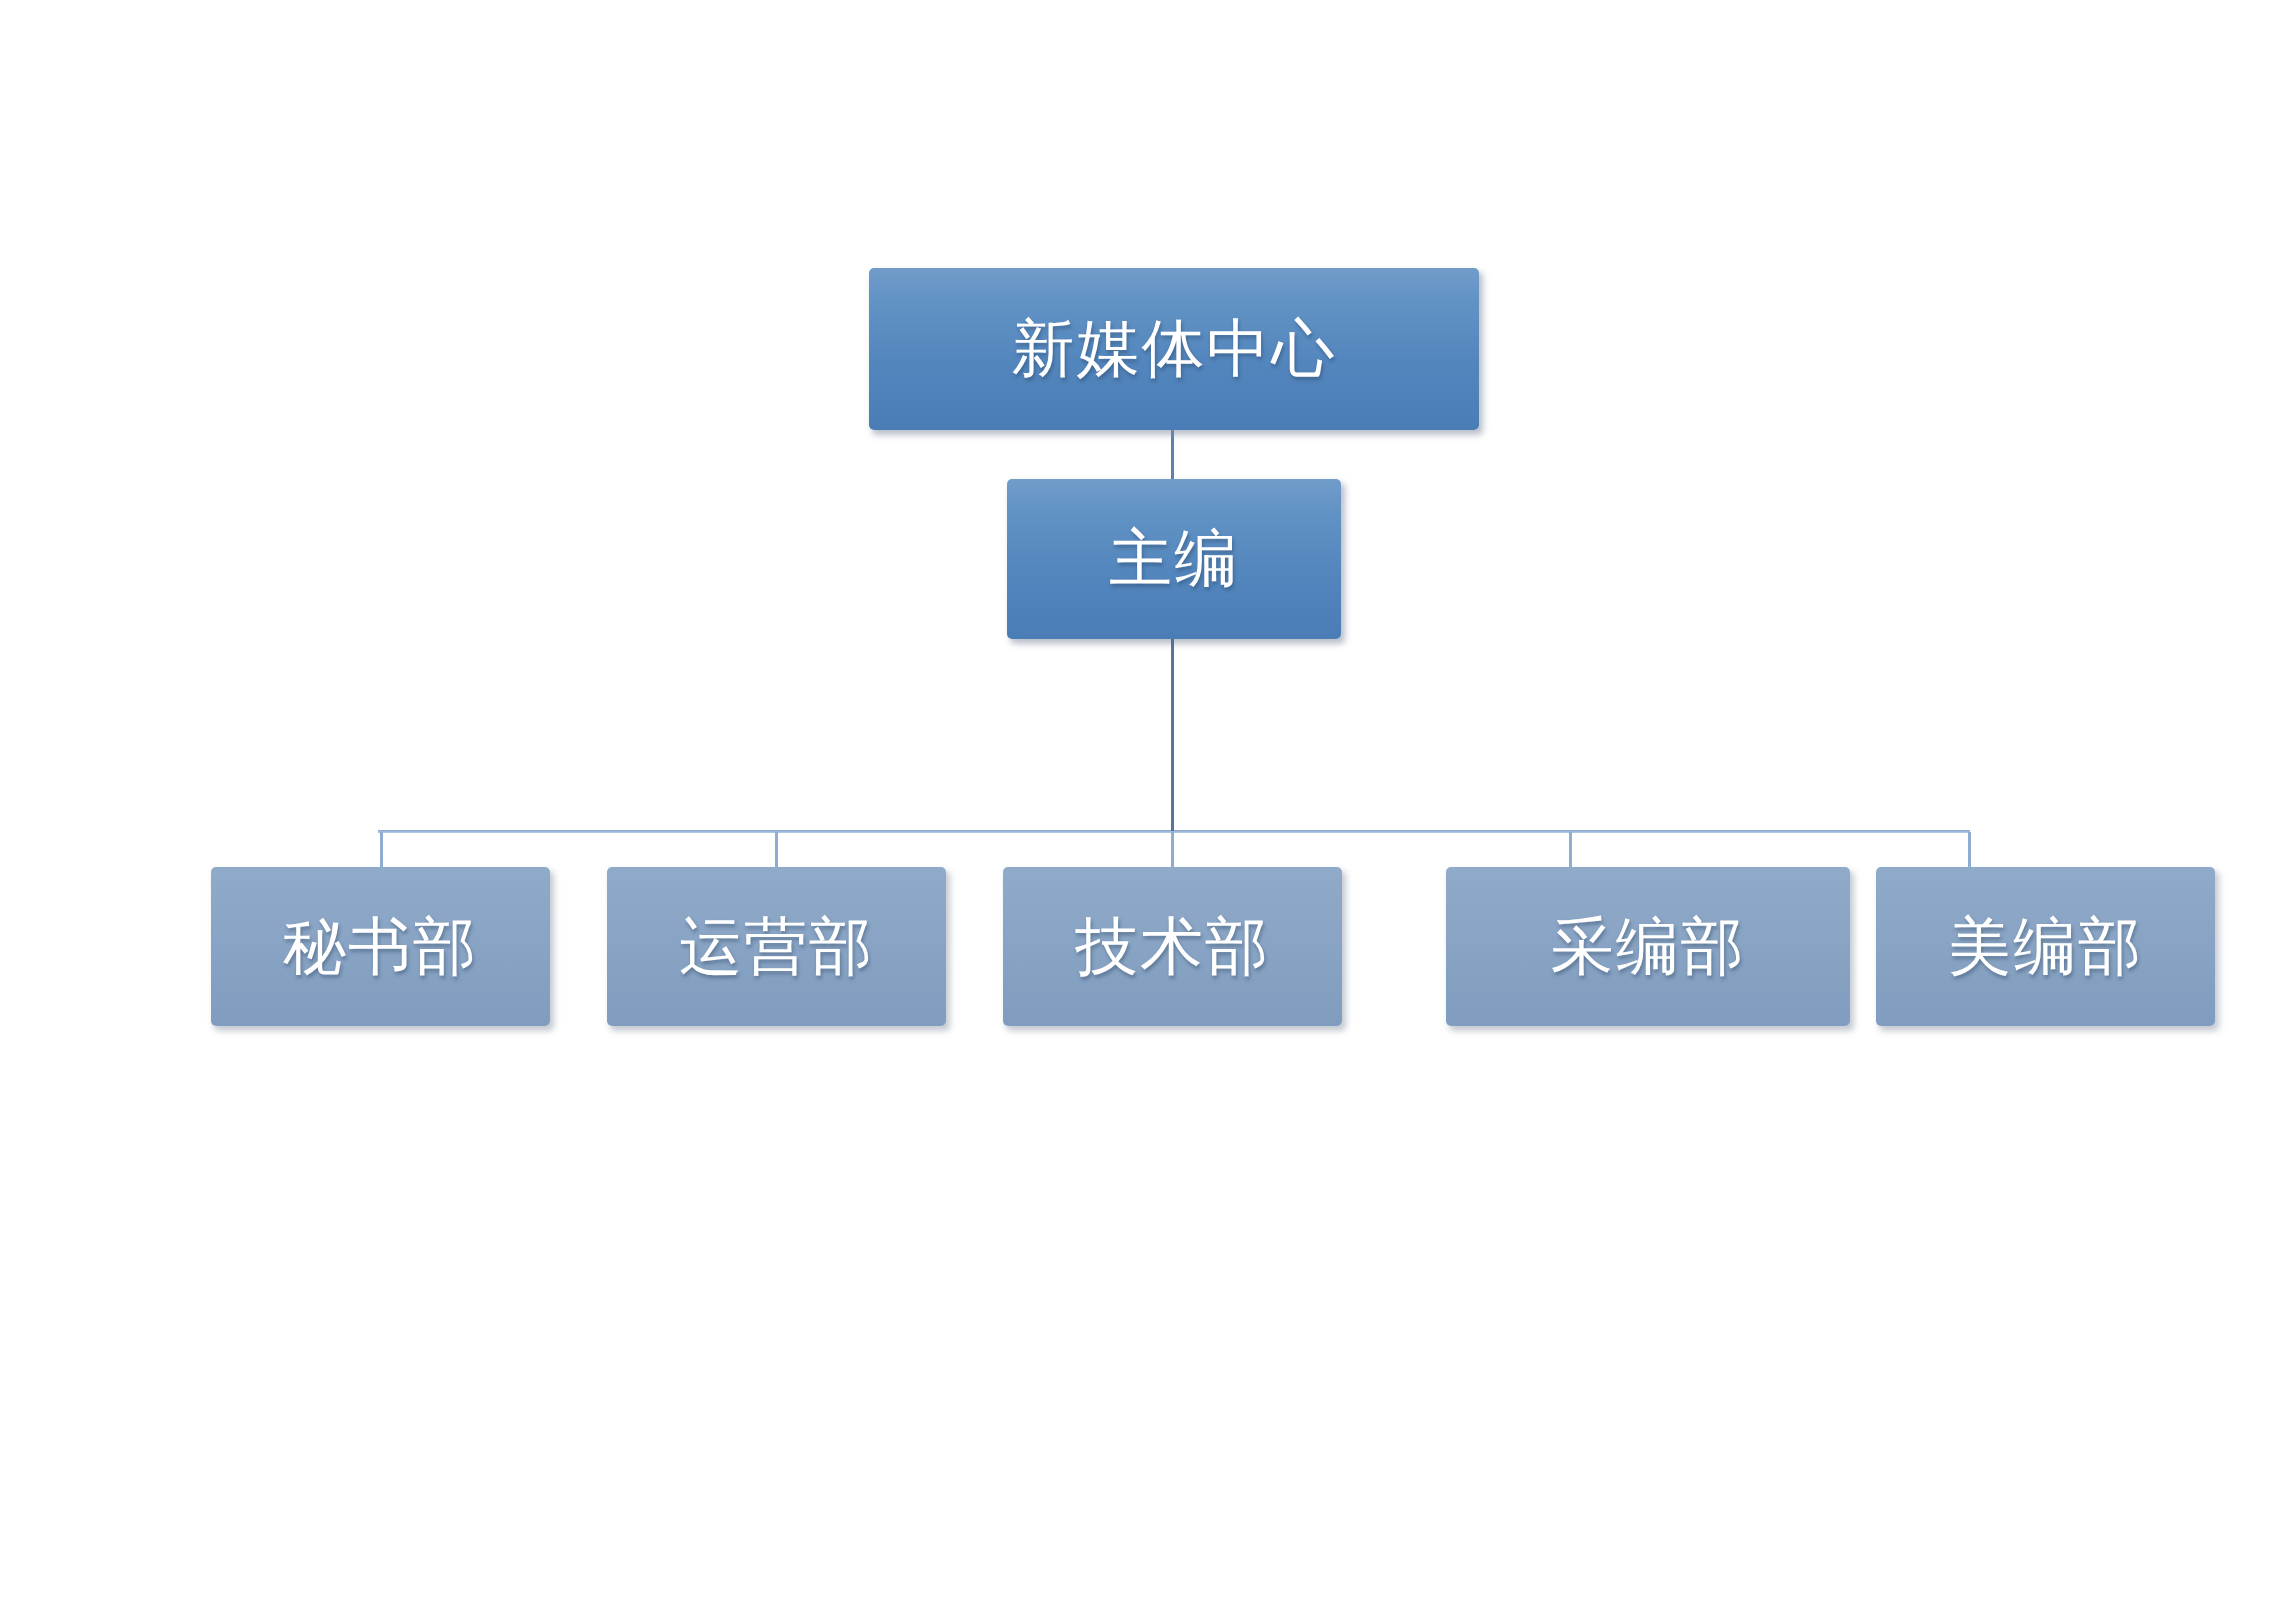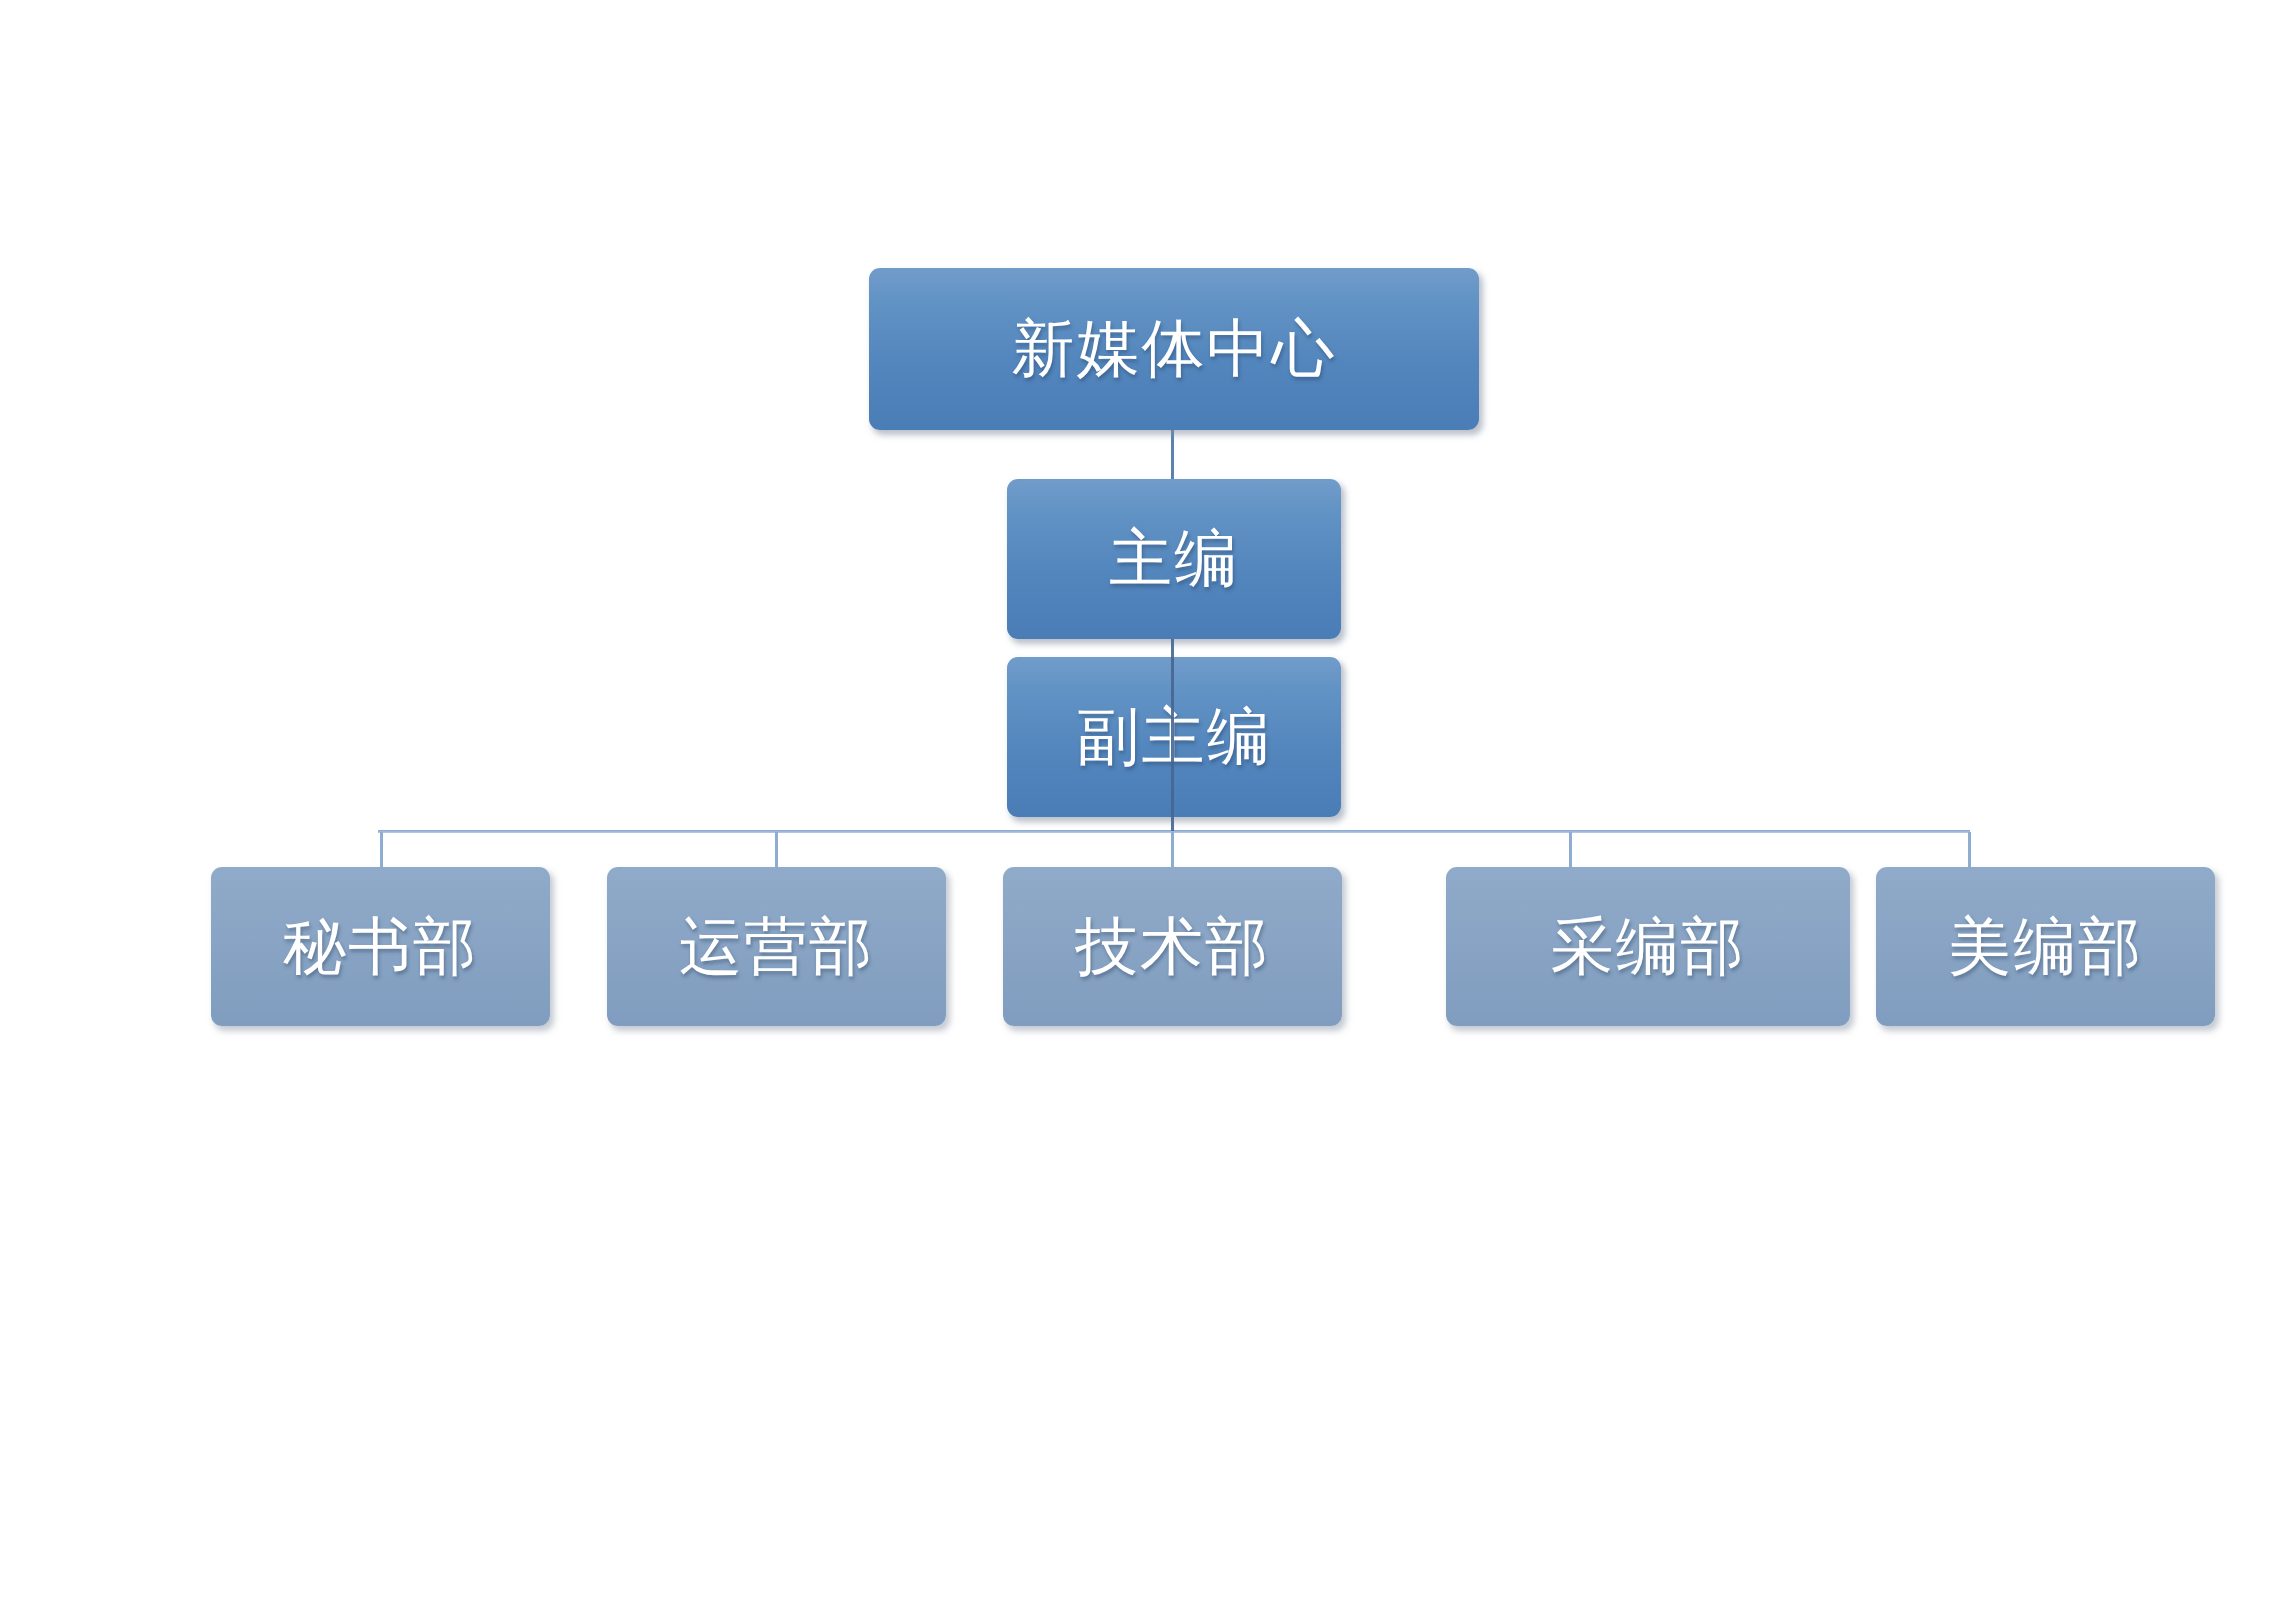--- a/index.html
+++ b/index.html
@@ -18,21 +18,21 @@
   .node {
     position: absolute;
     display: flex;
     align-items: center;
     justify-content: center;
     box-sizing: border-box;
     color: #ffffff;
     font-size: 63px;
     font-weight: 400;
     letter-spacing: 2px;
-    border-radius: 11px;
+    border-radius: 5px;
     z-index: 2;
   }
   .node .label {
     position: relative;
     z-index: 8;
     text-shadow: 1.3px 2.6px 3.9px rgba(30, 50, 80, 0.38);
     white-space: nowrap;
   }
   
   .node.mgmt {
@@ -96,23 +96,20 @@
   <div class="stub" id="c-s5"></div>
 
   <div class="node mgmt" id="n-root">
     <span class="label">新媒体中心</span>
   </div>
 
   <div class="node mgmt" id="n-chief">
     <span class="label">主编</span>
   </div>
 
-  <div class="node mgmt" id="n-deputy">
-    <span class="label">副主编</span>
-  </div>
 
   <div class="node dept" id="n-d1">
     <span class="label">秘书部</span>
   </div>
   <div class="node dept" id="n-d2">
     <span class="label">运营部</span>
   </div>
   <div class="node dept" id="n-d3">
     <span class="label">技术部</span>
   </div>

